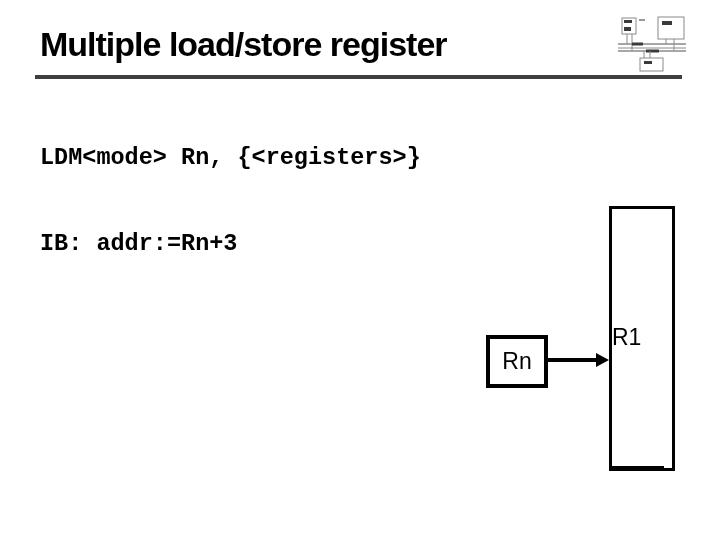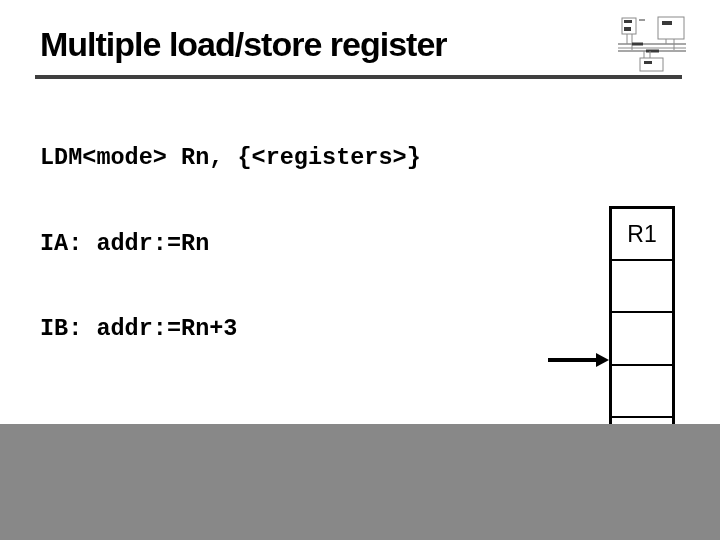--- a/index.html
+++ b/index.html
@@ -5,21 +5,21 @@
   :root{
     --code-highlight:#cc2222;
     --code-text:#000000;
     --rule:#3f3f3f;
     --line:#000000;
   }
   *{margin:0;padding:0;box-sizing:border-box;}
   html,body{background:#888;}
   .slide{
     position:relative;
-    width:720px;height:424px;
+    width:720px;height:540px;
     background:#ffffff;
     overflow:hidden;
     font-family:"Liberation Sans",sans-serif;
   }
   .title{
     position:absolute;left:40px;top:26px;
     font-family:"Liberation Sans",sans-serif;
     font-size:34px;font-weight:bold;letter-spacing:-1px;
     color:#000;line-height:1.1;white-space:nowrap;
   }
@@ -33,21 +33,21 @@
   .code{
     position:absolute;left:40px;top:87px;
     font-family:"Liberation Mono","DejaVu Sans Mono",monospace;
     font-weight:bold;font-size:23.5px;line-height:28.55px;
     color:var(--code-text);white-space:pre;
   }
   .code .red{color:var(--code-highlight);}
   .memory{
     position:absolute;left:609px;top:206px;width:66px;height:265px;
     border:3px solid var(--line);
-    display:flex;flex-direction:column;
+    display:flex;flex-direction:row;
   }
   .memory .cell{
     flex:1;border-bottom:2px solid var(--line);
     display:flex;align-items:center;justify-content:center;
     font-size:23px;color:#000;
   }
   .memory .cell:last-child{border-bottom:none;}
   .pointer-box{
     position:absolute;left:486px;top:335px;width:62px;height:53px;
     border:4px solid var(--line);
@@ -90,31 +90,33 @@
     <line x1="34" y1="41" x2="34" y2="48" stroke="#8a8a8a" stroke-width="1"></line>
 
     <rect x="24" y="48" width="23" height="13" fill="none" stroke="#8a8a8a" stroke-width="1"></rect>
     <rect x="28" y="51" width="8" height="3" fill="#3a3a3a"></rect>
   </svg>
 
   <div class="divider"></div>
 
   <div class="code">
     <div>LDM&lt;mode&gt; Rn, {&lt;registers&gt;}</div>
-    <div>IA: addr:=Rn</div>
     <div>IB: addr:=Rn+3</div>
     
     
     
     
     
     
     
   </div>
 
+  <div class="pointer-box">
+    <span>Rn</span>
+  </div>
 
   <svg class="arrow" viewBox="0 0 61 24" xmlns="http://www.w3.org/2000/svg">
     <line x1="0" y1="12" x2="50" y2="12" stroke="#000" stroke-width="4"></line>
     <polygon points="48,5 61,12 48,19" fill="#000"></polygon>
   </svg>
 
   <div class="memory">
     <div class="cell">
         <span>R1</span>
       </div>

